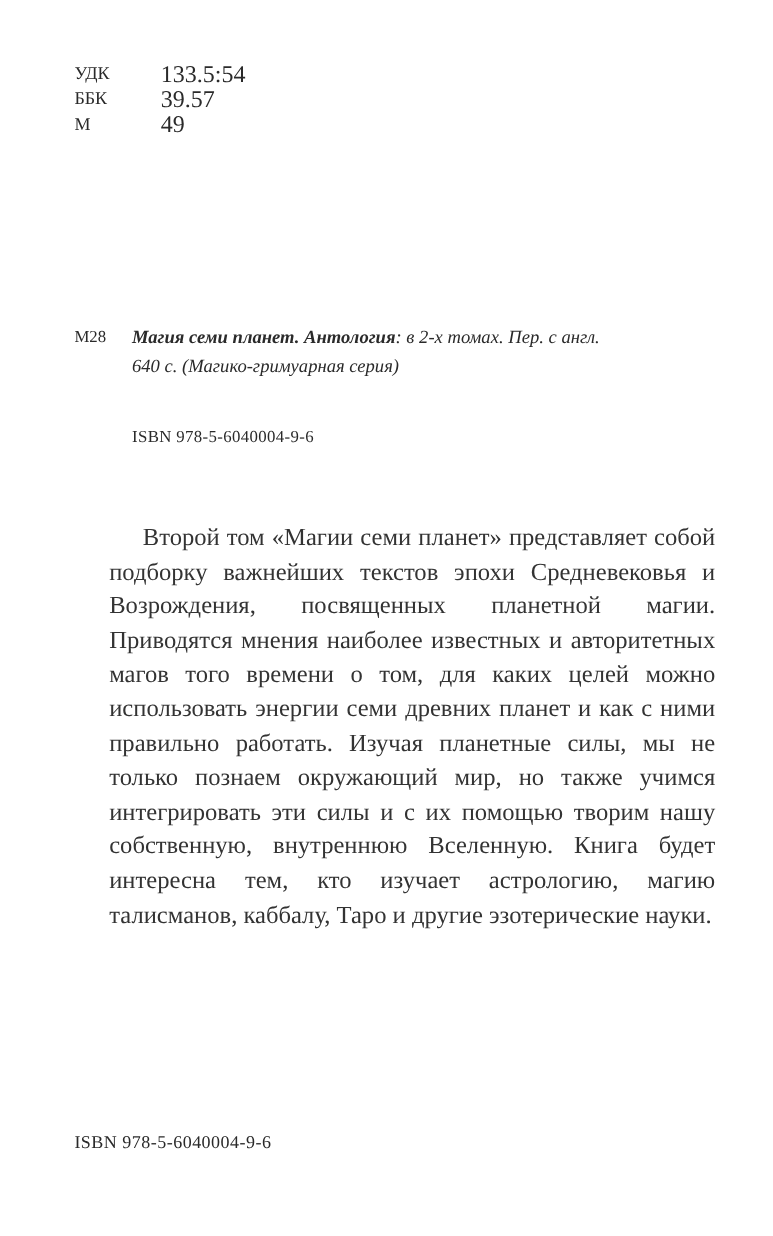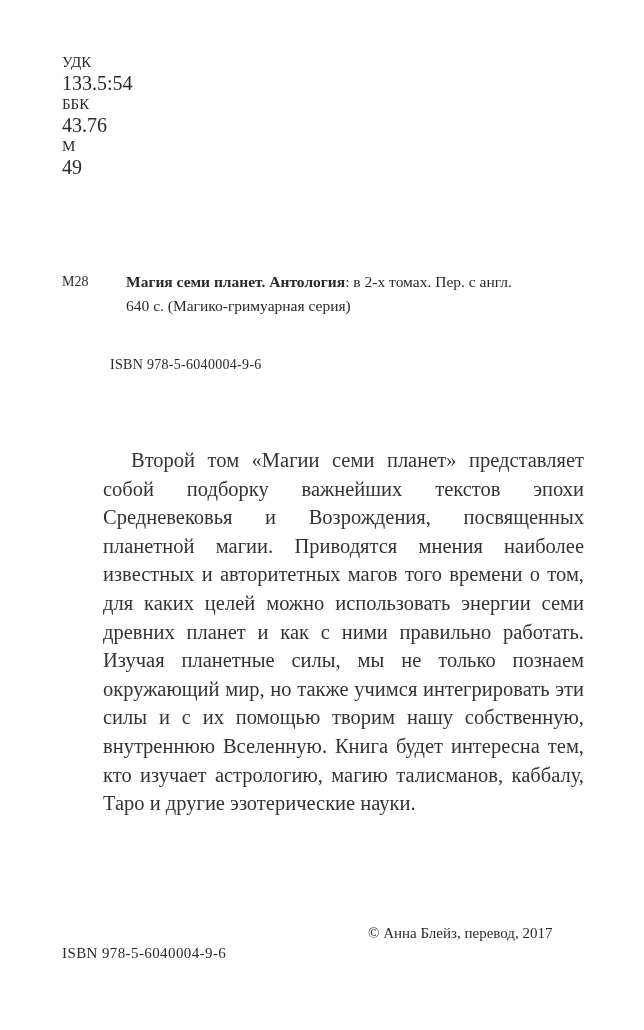--- a/index.html
+++ b/index.html
@@ -11,51 +11,51 @@
     width: 644px;
     height: 1030px;
     position: relative;
     overflow: hidden;
     font-family: "Liberation Serif", "DejaVu Serif", serif;
     color: #2a2a2a;
   }
   .page { position: absolute; left: 0; top: 0; width: 644px; height: 1030px; }
 
   .classif { position: absolute; left: 62px; top: 52px; font-size: 15px; line-height: 21px; }
-  .classif .row { display: flex; flex-direction: column; }
+  .classif .row { display: flex; }
   .classif .k { width: 72px; }
   .classif .v { font-size: 20px; }
 
   .biblio { position: absolute; left: 62px; top: 270px; width: 548px; font-size: 15.5px; line-height: 24px; }
   .biblio .code { position: absolute; left: 0; top: 0; font-size: 14px; }
-  .biblio .text { margin-left: 64px; text-align: justify; }
+  .biblio .text { margin-left: 48px; text-align: justify; font-style: italic; }
   .biblio .text .first { display: block; }
   .biblio b { font-weight: bold; }
 
   .isbn-top { position: absolute; left: 110px; top: 357px; font-size: 14px; letter-spacing: 0.3px; }
 
   .annotation { position: absolute; left: 91px; top: 434px; width: 505px; font-size: 20.5px; line-height: 28.6px; text-align: justify; color: #333; }
-  .annotation p { margin: 12px; text-indent: 28px; }
+  .annotation p { margin: 0; text-indent: 28px; }
 
   .footer-isbn { position: absolute; left: 62px; top: 945px; font-size: 15px; letter-spacing: 0.4px; }
   .copyright { position: absolute; left: 368px; top: 923px; font-size: 15px; line-height: 21px; }
 </style>
 </head>
 <body>
 
 <div class="page">
 
   <div class="classif">
     <div class="row">
       <span class="k">УДК</span>
       <span class="v">133.5:54</span>
     </div>
     <div class="row">
       <span class="k">ББК</span>
-      <span class="v">43.76</span>
+      <span class="v">39.57</span>
     </div>
     <div class="row">
       <span class="k">М</span>
       <span class="v">49</span>
     </div>
   </div>
 
   <div class="biblio">
     <span class="code">М28</span>
     <div class="text">
@@ -66,16 +66,15 @@
 
   <div class="isbn-top">ISBN 978-5-6040004-9-6</div>
 
   <div class="annotation">
     <p>Второй том «Магии семи планет» представляет собой подборку важнейших текстов эпохи Средневековья и Возрождения, посвященных планетной магии. Приводятся мнения наиболее известных и авторитетных магов того времени о том, для каких целей можно использовать энергии семи древних планет и как с ними правильно работать. Изучая планетные силы, мы не только познаем окружающий мир, но также учимся интегрировать эти силы и с их помощью творим нашу собственную, внутреннюю Вселенную. Книга будет интересна тем, кто изучает астрологию, магию талисманов, каббалу, Таро и другие эзотерические науки.</p>
   </div>
 
   <div class="footer-isbn">ISBN  978-5-6040004-9-6</div>
 
   <div class="copyright">
-    <div>© Анна Блейз, перевод, 2017</div>
   </div>
 
 </div>
 
 </body></html>

